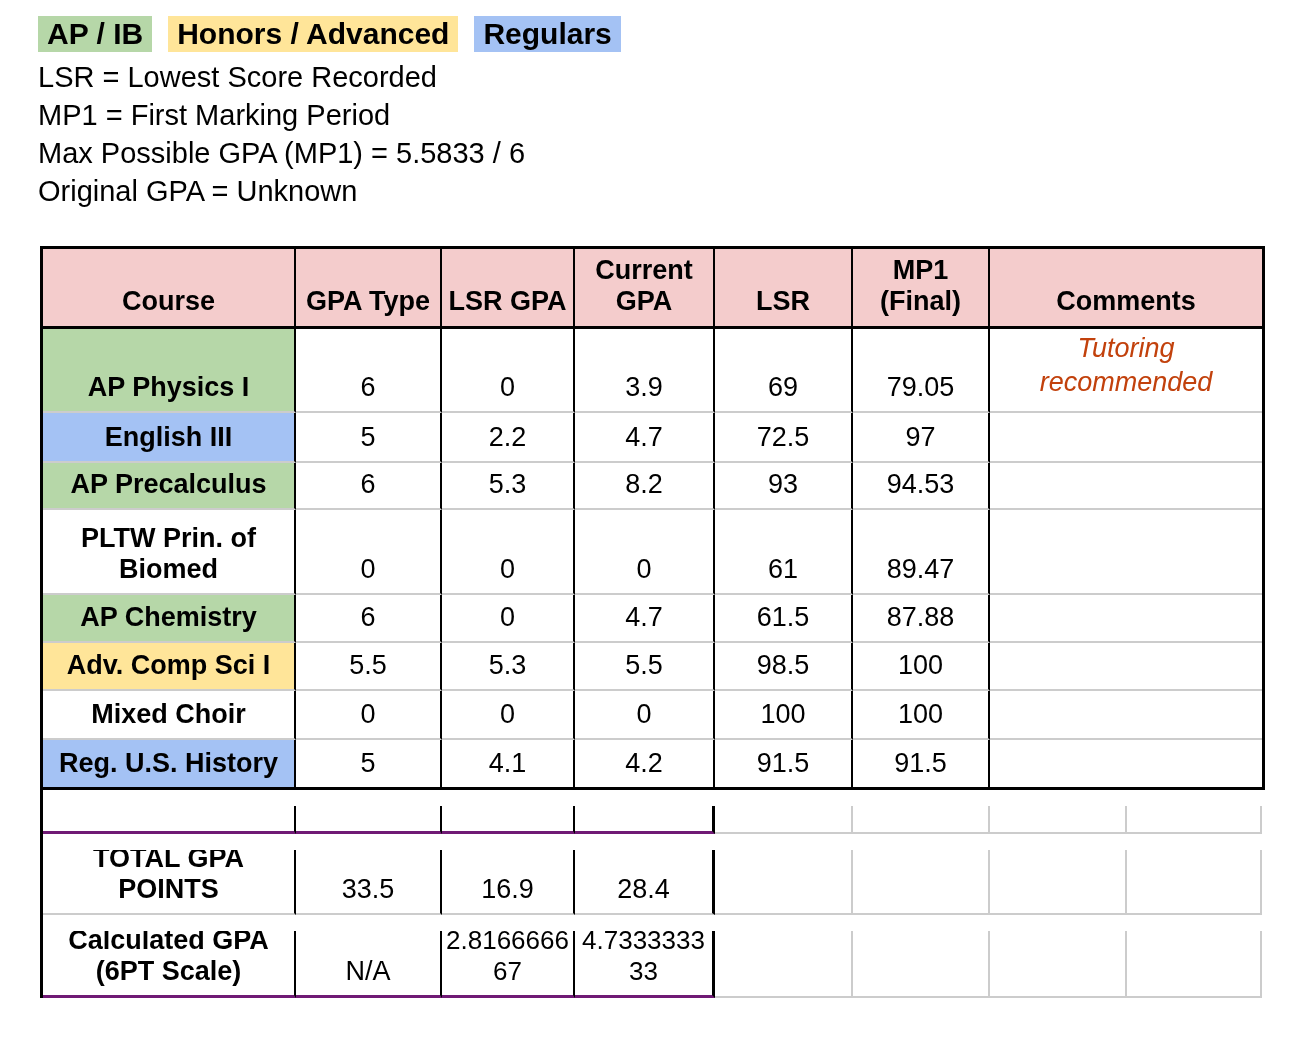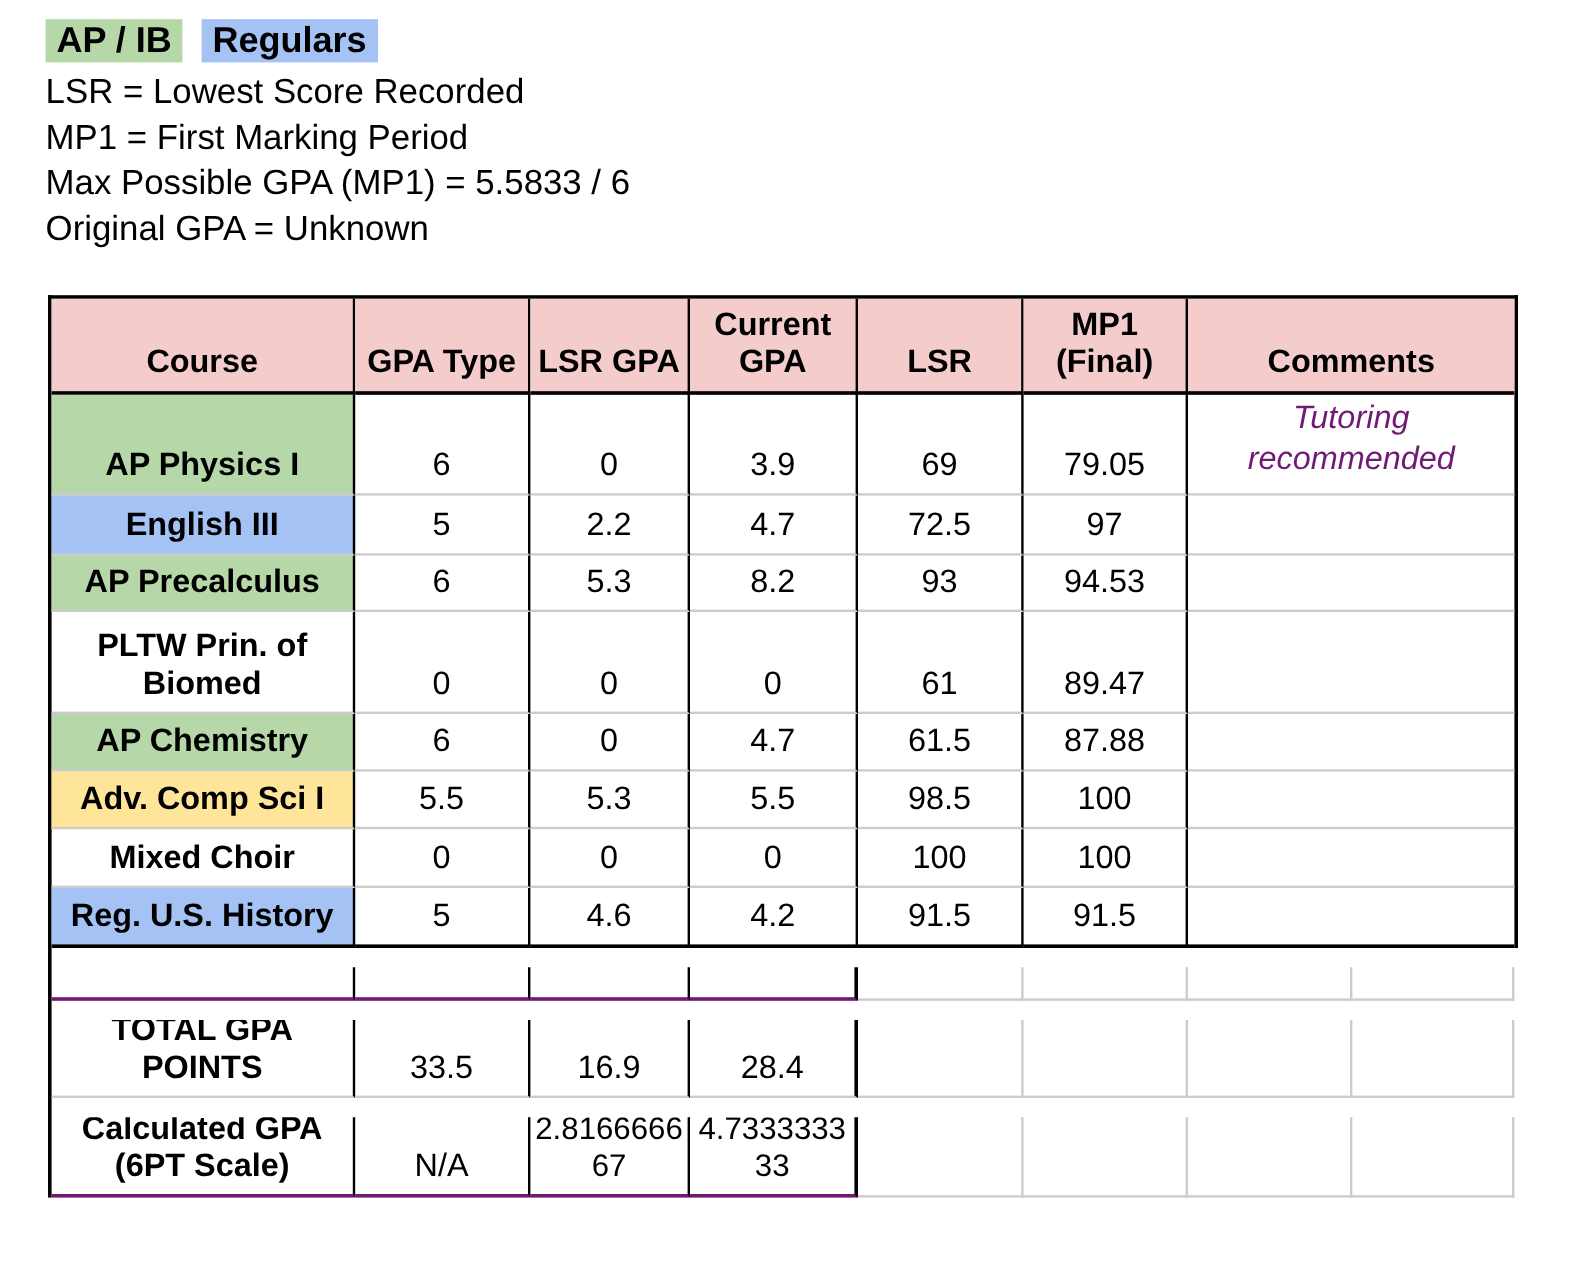--- a/index.html
+++ b/index.html
@@ -37,40 +37,41 @@
     padding:0 3px 8px 3px;
     border-right:2px solid #000;border-bottom:2px solid #ccc;
     overflow:hidden;
   }
   .cell.last{border-right:none;}
   .hdr{background:#f4cccc;font-weight:bold;border-bottom:3px solid #000;padding-bottom:9px;}
   .crs{font-weight:bold;}
   .bg-green{background:#b6d7a8;}
   .bg-blue{background:#a4c2f4;}
   .bg-yellow{background:#ffe599;}
-  .cmt{color:#701a75;font-style:italic;line-height:34px;padding-bottom:12px;}
+  .cmt{color:#c2410c;font-style:italic;line-height:34px;padding-bottom:12px;}
   .row-end{border-bottom:3px solid #000;}
   
   .b-cell{box-sizing:border-box;display:flex;align-items:flex-end;justify-content:center;
     text-align:center;font-size:27px;line-height:31px;padding:0 3px 8px 3px;overflow:hidden;margin-top:16px;}
   .v-black{border-right:2px solid #000;}
   .v-black-thick{border-right:3px solid #000;}
   .v-gray{border-right:2px solid #ccc;}
   .h-gray{border-bottom:2px solid #ccc;}
   .h-black{border-bottom:3px solid #701a75;}
   .tot-label{font-weight:bold;}
   .wrapnum{word-break:break-all;font-size:26px;padding:0 2px 8px 2px;}
 </style>
 </head>
 <body>
 
 <div id="canvas">
 
   <div id="legend">
     <span class="chip chip-green">AP / IB</span>
+    <span class="chip chip-yellow">Honors / Advanced</span>
     <span class="chip chip-blue">Regulars</span>
   </div>
 
   <div id="notes">
     <div class="note-line">LSR = Lowest Score Recorded</div>
     <div class="note-line">MP1 = First Marking Period</div>
     <div class="note-line">Max Possible GPA (MP1) = 5.5833 / 6</div>
     <div class="note-line">Original GPA = Unknown</div>
   </div>
 
@@ -137,21 +138,21 @@
       <div class="cell crs">Mixed Choir</div>
       <div class="cell">0</div>
       <div class="cell">0</div>
       <div class="cell">0</div>
       <div class="cell">100</div>
       <div class="cell">100</div>
       <div class="cell last"></div>
 
       <div class="cell crs bg-blue row-end">Reg. U.S. History</div>
       <div class="cell row-end">5</div>
-      <div class="cell row-end">4.6</div>
+      <div class="cell row-end">4.1</div>
       <div class="cell row-end">4.2</div>
       <div class="cell row-end">91.5</div>
       <div class="cell row-end">91.5</div>
       <div class="cell row-end last"></div>
     </div>
 
     <div id="bottom-grid" class="grid">
 
       <div class="b-cell v-black h-black"></div>
       <div class="b-cell v-black h-black"></div>

